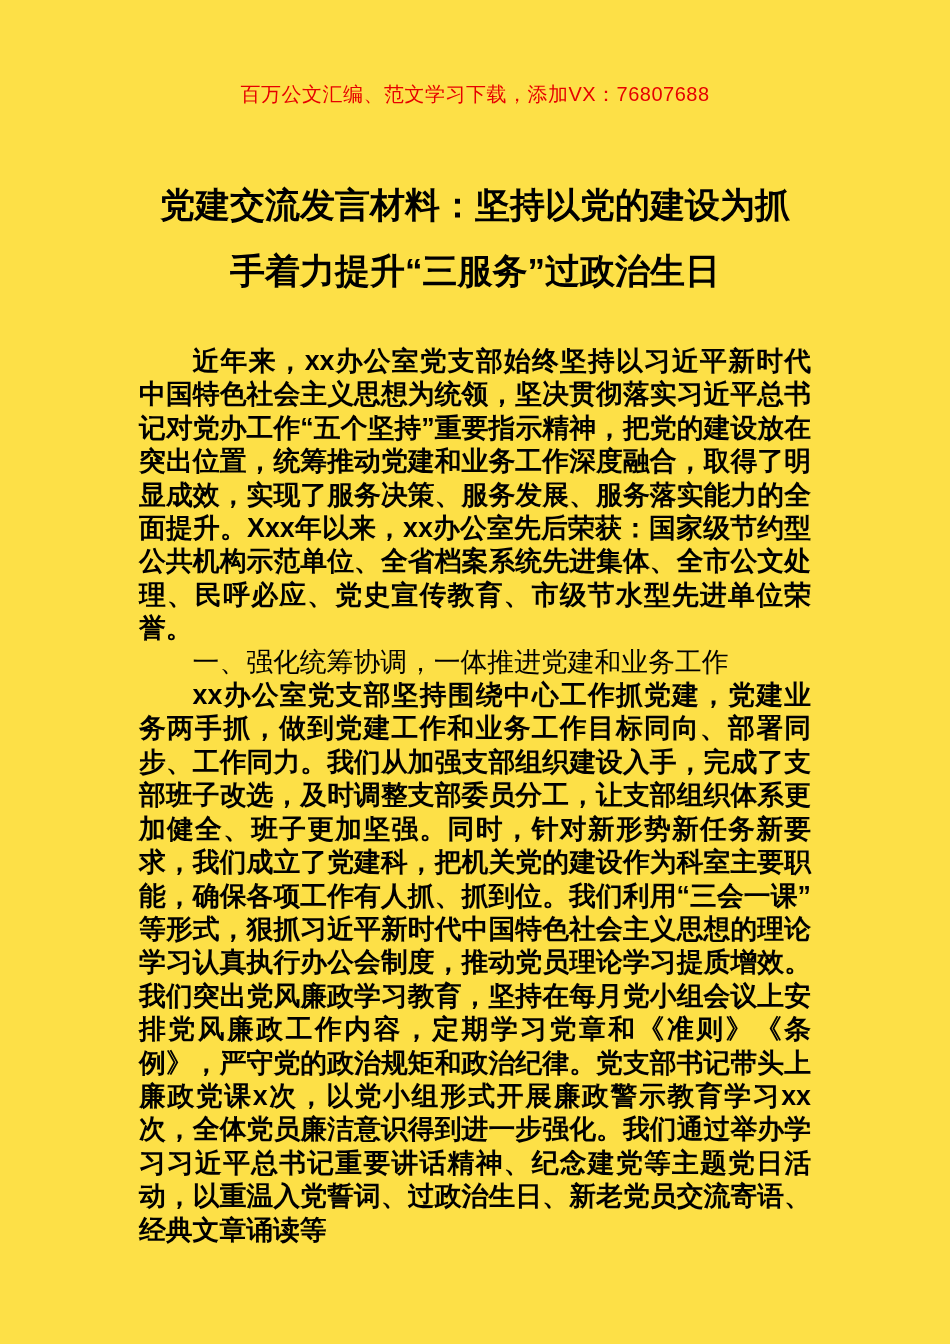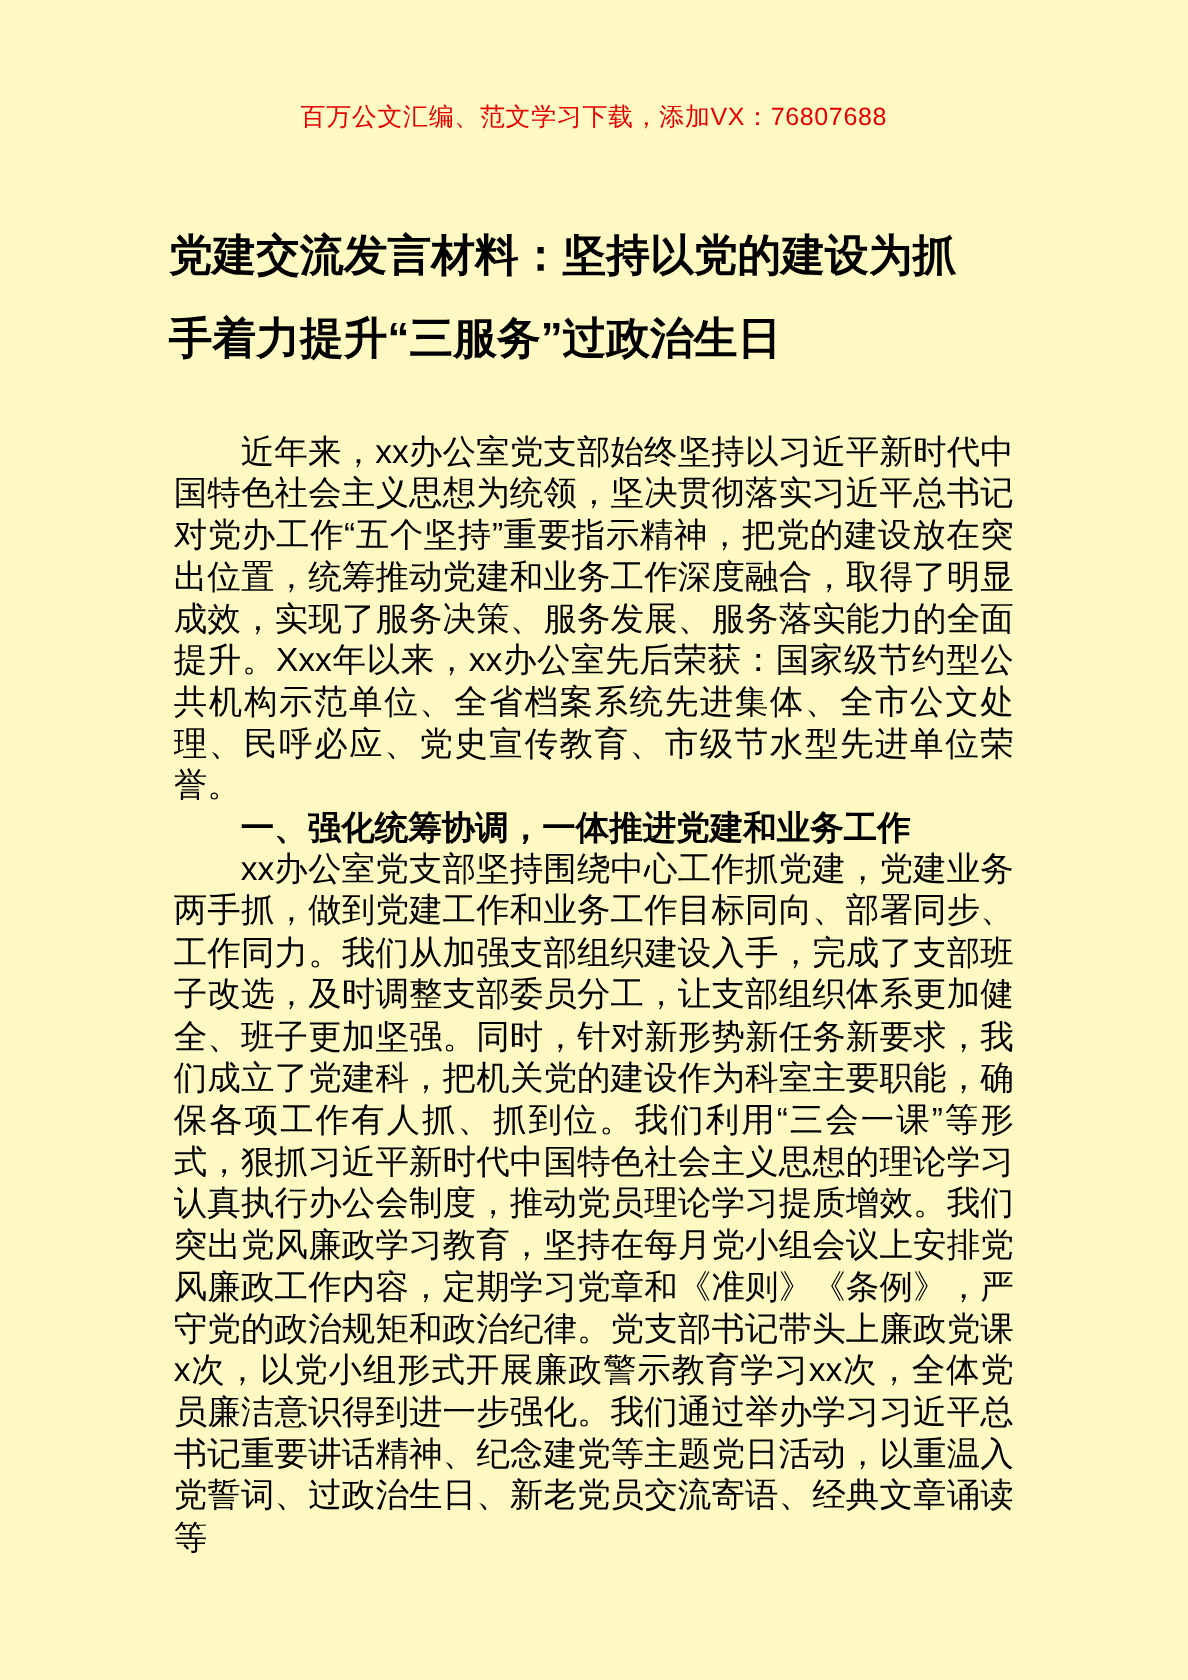--- a/index.html
+++ b/index.html
@@ -5,57 +5,58 @@
   html, body {
     margin: 0;
     padding: 0;
     background: #ffffff;
   }
   .page {
     position: relative;
     width: 950px;
     height: 1344px;
     margin: 0 auto;
-    background: #fef9c3;
+    background: #fde047;
     color: #000000;
     font-family: "Liberation Sans", sans-serif;
     box-sizing: border-box;
     padding-top: 80px;
     overflow: hidden;
   }
   .promo {
     text-align: center;
     color: #e60000;
     font-size: 20px;
     line-height: 28px;
     font-weight: 400;
     letter-spacing: 0.5px;
   }
   .doc-title {
     width: 680px;
     margin: 64px auto 0 auto;
-    text-align: left;
+    text-align: center;
     font-size: 35px;
     line-height: 66px;
     font-weight: 700;
   }
   .doc-body {
     width: 672px;
     margin: 41px auto 0 auto;
     font-size: 26.8px;
     line-height: 33.4px;
     text-align: justify;
     text-justify: inter-character;
   }
   .doc-body p {
     margin: 0;
     text-indent: 2em;
+    font-weight: bold;
   }
   .doc-body p.section-heading {
-    font-weight: 700;
+    font-weight: 400;
   }
 </style>
 </head>
 <body>
 
 <div class="page">
 
   <div class="promo">百万公文汇编、范文学习下载，添加VX：76807688</div>
 
   <h1 class="doc-title" style="margin-bottom:0;">

